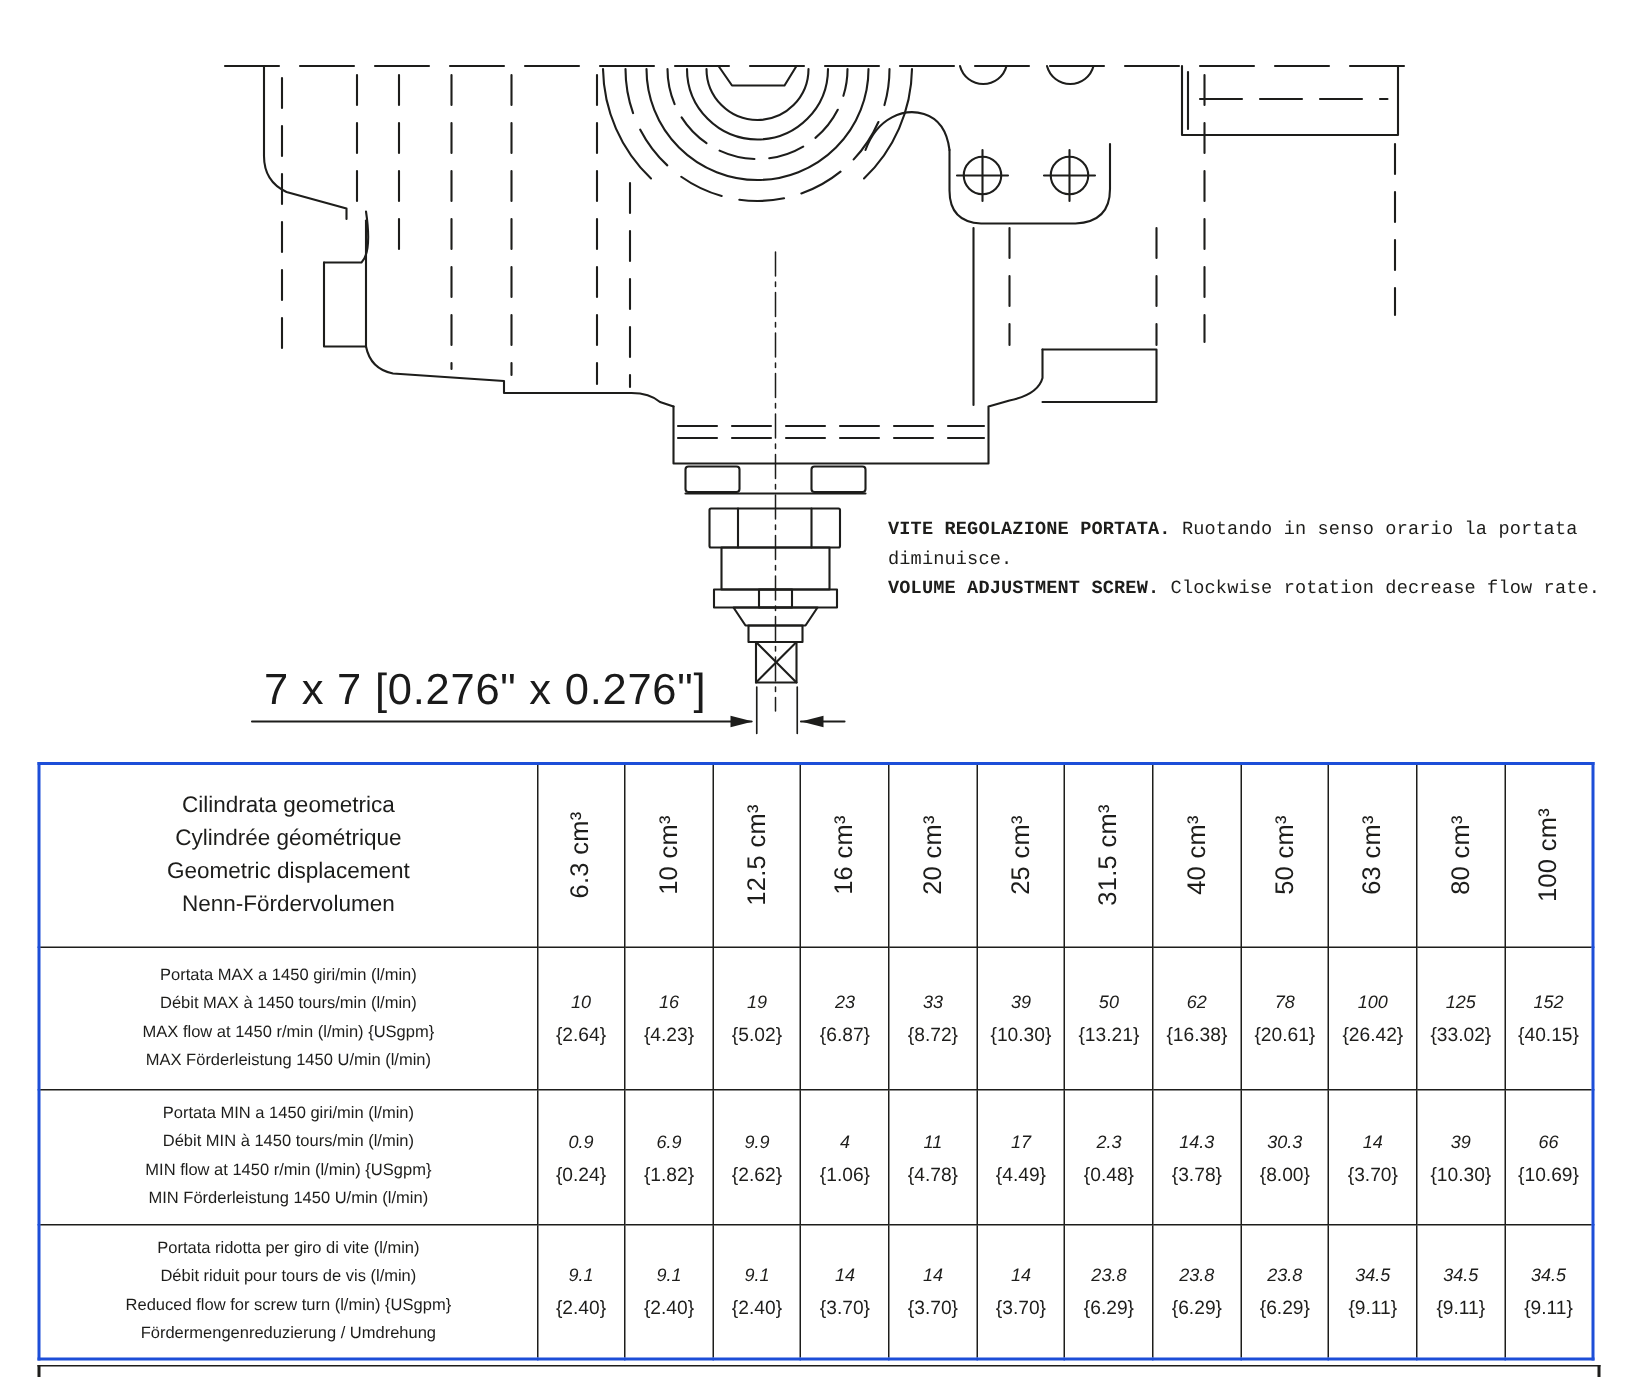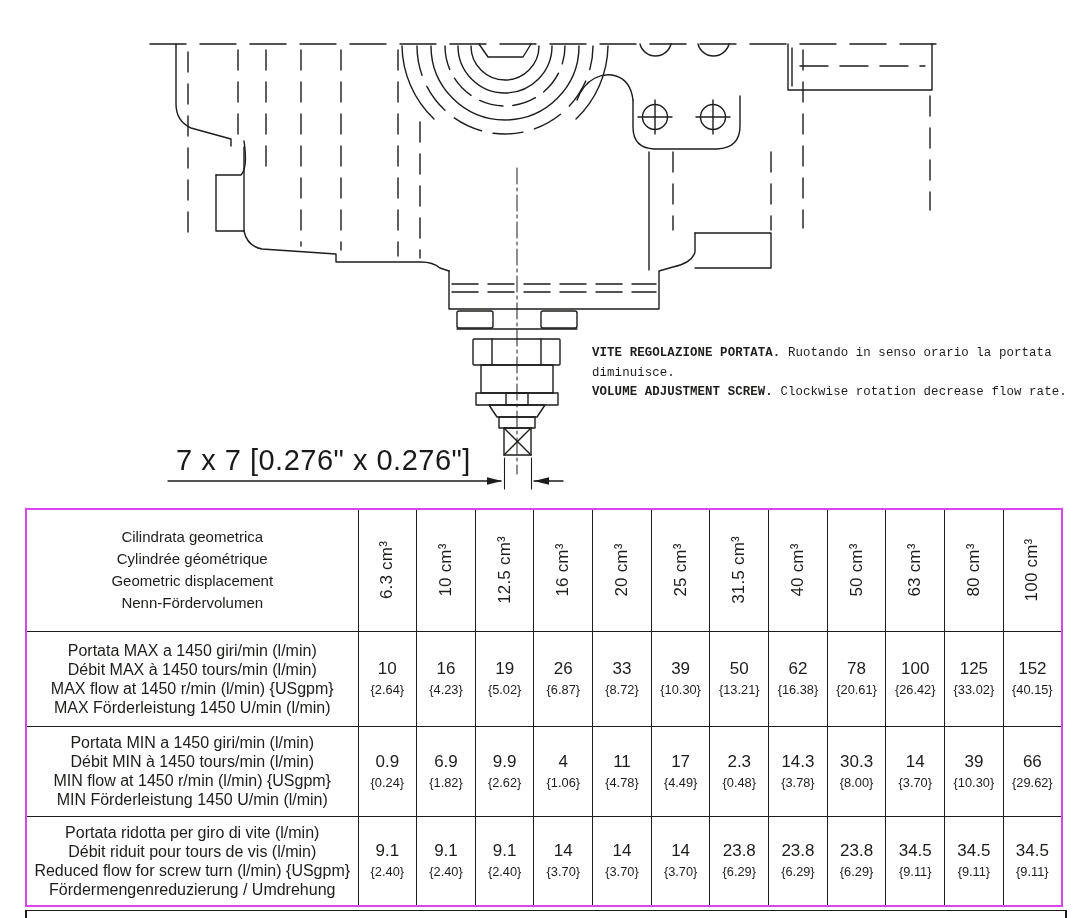--- a/index.html
+++ b/index.html
@@ -14,30 +14,30 @@
   .note{margin:0;font-size:12.4px;line-height:19.5px;letter-spacing:.1px;}
   .note .lead{font-weight:bold;}
   .note.it{font-style:italic;}
 
   
   .dimlabel{position:absolute;left:176px;top:444px;font-size:29px;letter-spacing:.5px;
             white-space:nowrap;color:#1a1a1a;}
 
   
   table.spec{position:absolute;left:25px;top:508px;width:1038px;border-collapse:collapse;
-             table-layout:fixed;border:2px solid #d946ef;}
+             table-layout:fixed;border:2px solid #1d4ed8;}
   table.spec td{border:1.5px solid #1d1d1b;padding:0;text-align:center;vertical-align:middle;}
   tr.hrow{height:122px;} tr.row1{height:95px;} tr.row2{height:90px;} tr.row3{height:90px;}
-  td.lbl .ln{font-size:16px;line-height:19px;white-space:nowrap;}
+  td.lbl .ln{font-size:11px;line-height:19px;white-space:nowrap;}
   tr.hrow td.lbl .ln{font-size:15px;line-height:22px;}
   .itl{}
   .rotwrap{position:relative;width:100%;height:118px;}
   .rotwrap span{position:absolute;left:50%;top:50%;transform:translate(-50%,-50%) rotate(-90deg);
                 white-space:nowrap;font-size:17px;letter-spacing:.2px;}
-  td.val .v{font-size:17px;line-height:17px;}
+  td.val .v{font-size:12px;line-height:17px;font-style:italic;}
   td.val .g{font-size:12.8px;line-height:15px;margin-top:5px;}
 
   
   .nextrow{position:absolute;left:25px;top:910px;width:1038px;height:8px;
            border-top:1.5px solid #1d1d1b;border-left:2px solid #1d1d1b;border-right:2px solid #1d1d1b;}
 </style>
 </head>
 <body>
 
 <div class="sheet">
@@ -234,21 +234,21 @@
           </td>
       <td class="val">
             <div class="v">16</div>
             <div class="g">{4.23}</div>
           </td>
       <td class="val">
             <div class="v">19</div>
             <div class="g">{5.02}</div>
           </td>
       <td class="val">
-            <div class="v">26</div>
+            <div class="v">23</div>
             <div class="g">{6.87}</div>
           </td>
       <td class="val">
             <div class="v">33</div>
             <div class="g">{8.72}</div>
           </td>
       <td class="val">
             <div class="v">39</div>
             <div class="g">{10.30}</div>
           </td>
@@ -324,21 +324,21 @@
       <td class="val">
             <div class="v">14</div>
             <div class="g">{3.70}</div>
           </td>
       <td class="val">
             <div class="v">39</div>
             <div class="g">{10.30}</div>
           </td>
       <td class="val">
             <div class="v">66</div>
-            <div class="g">{29.62}</div>
+            <div class="g">{10.69}</div>
           </td>
     </tr>
 
     <tr class="row3">
       <td class="lbl">
         <div class="ln">Portata ridotta per giro di vite (l/min)</div>
         <div class="ln itl">Débit riduit pour tours de vis (l/min)</div>
         <div class="ln">Reduced flow for screw turn (l/min) {USgpm}</div>
         <div class="ln itl">Fördermengenreduzierung / Umdrehung</div>
       </td>

